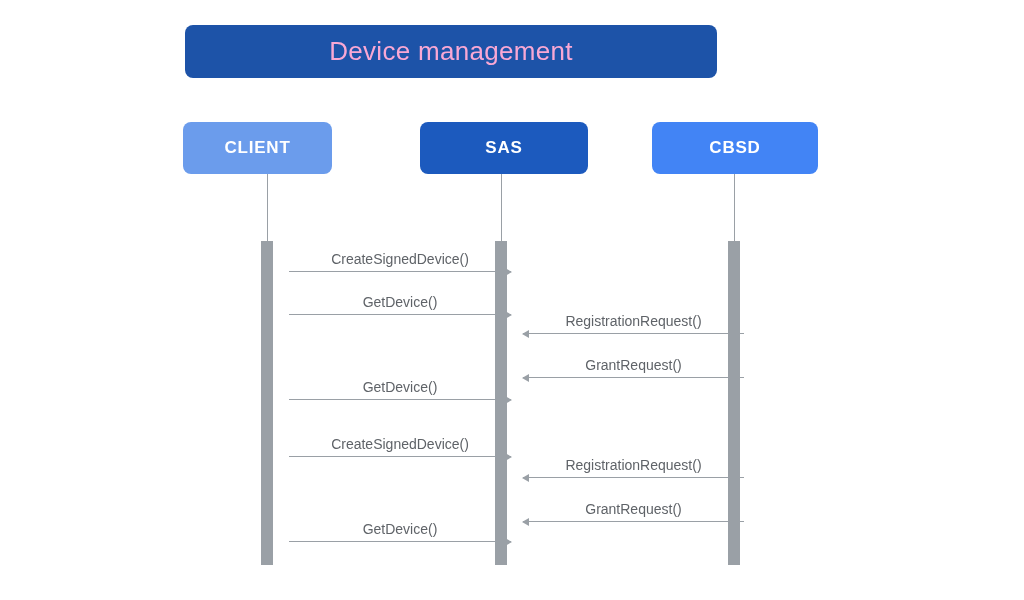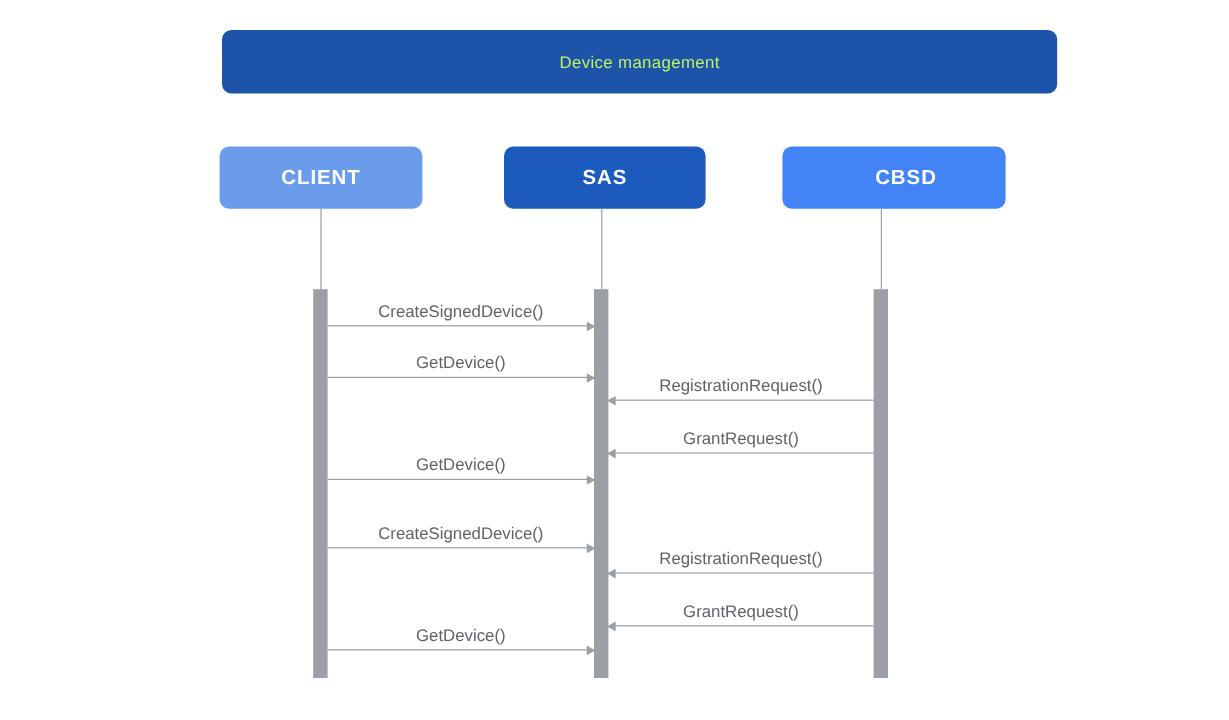--- a/index.html
+++ b/index.html
@@ -9,40 +9,40 @@
     height: 600px;
     background: #ffffff;
     font-family: "Liberation Sans", sans-serif;
     overflow: hidden;
   }
 
   
   .title-bar {
     position: absolute;
     left: 185px; top: 25px;
-    width: 696px; height: 53px;
+    width: 532px; height: 53px;
     border-radius: 8px;
     display: flex; align-items: center; justify-content: center;
-    color: #bef264;
-    font-size: 14px;
+    color: #f9a8d4;
+    font-size: 26px;
     letter-spacing: 0.3px;
   }
 
   
   .actor {
     position: absolute;
     top: 122px; height: 52px;
     border-radius: 8px;
     display: flex; align-items: center; justify-content: center;
     color: #ffffff;
     font-size: 17px;
     font-weight: bold;
     letter-spacing: 0.8px;
   }
-  .actor-client { left: 183px; width: 169px; }
+  .actor-client { left: 183px; width: 149px; }
   .actor-sas    { left: 420px; width: 168px; }
   .actor-cbsd   { left: 652px; width: 166px; }
 
   
   .lifeline {
     position: absolute;
     top: 174px; height: 67px;
     width: 1px;
     background: #9AA0A6;
   }
@@ -55,21 +55,21 @@
     position: absolute;
     top: 241px; height: 324px;
     width: 12px;
     background: #9AA0A6;
   }
   .activation-client { left: 261px; }
   .activation-sas    { left: 495px; }
   .activation-cbsd   { left: 728px; }
 
   
-  .msg { position: absolute; height: 22px; }
+  .msg { position: absolute; height: 22px; margin-left: 16px; }
   .msg.right { left: 273px; width: 222px; }
   .msg.left  { left: 507px; width: 221px; }
 
   .msg-label {
     position: absolute;
     left: 0; right: 0; bottom: 5px;
     text-align: center;
     font-size: 14px;
     line-height: 16px;
     color: #5F6368;
@@ -107,21 +107,21 @@
   <div class="title-bar" style="background-color: rgb(29, 83, 168);">Device management</div>
 
   <div class="actor actor-client" style="background-color: rgb(107, 156, 236);">
     <span>CLIENT</span>
   </div>
 
   <div class="actor actor-sas" style="background-color: rgb(28, 90, 190);">
     <span>SAS</span>
   </div>
 
-  <div class="actor actor-cbsd" style="background-color: rgb(66, 132, 245); padding-left: 20px;">
+  <div class="actor actor-cbsd" style="background-color: rgb(66, 132, 245);">
     <span>CBSD</span>
   </div>
 
   <div class="lifeline lifeline-client"></div>
   <div class="lifeline lifeline-sas"></div>
   <div class="lifeline lifeline-cbsd"></div>
 
   <div class="activation activation-client"></div>
   <div class="activation activation-sas"></div>
   <div class="activation activation-cbsd"></div>

